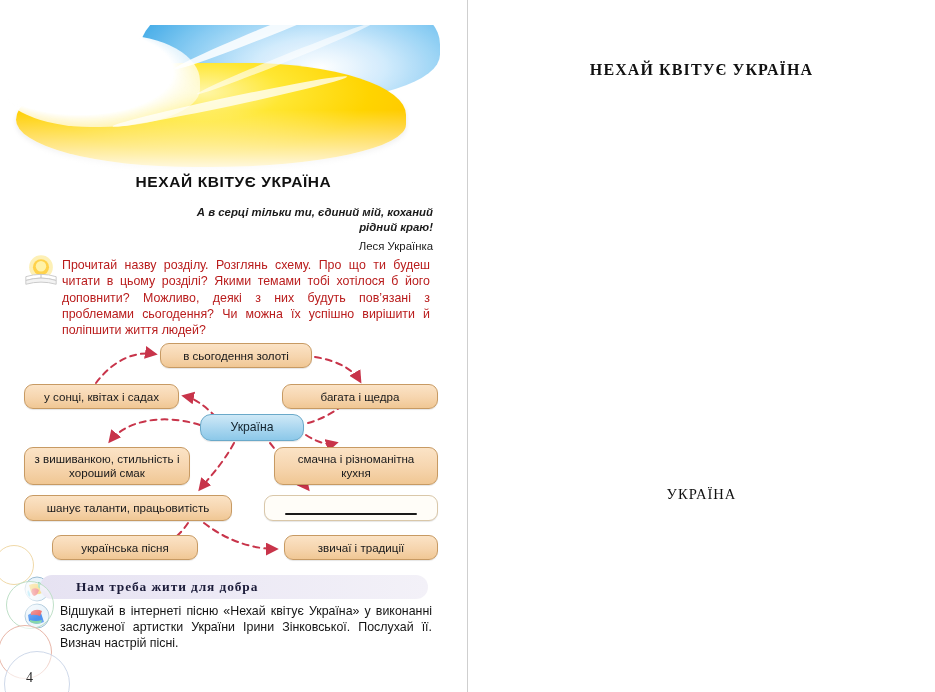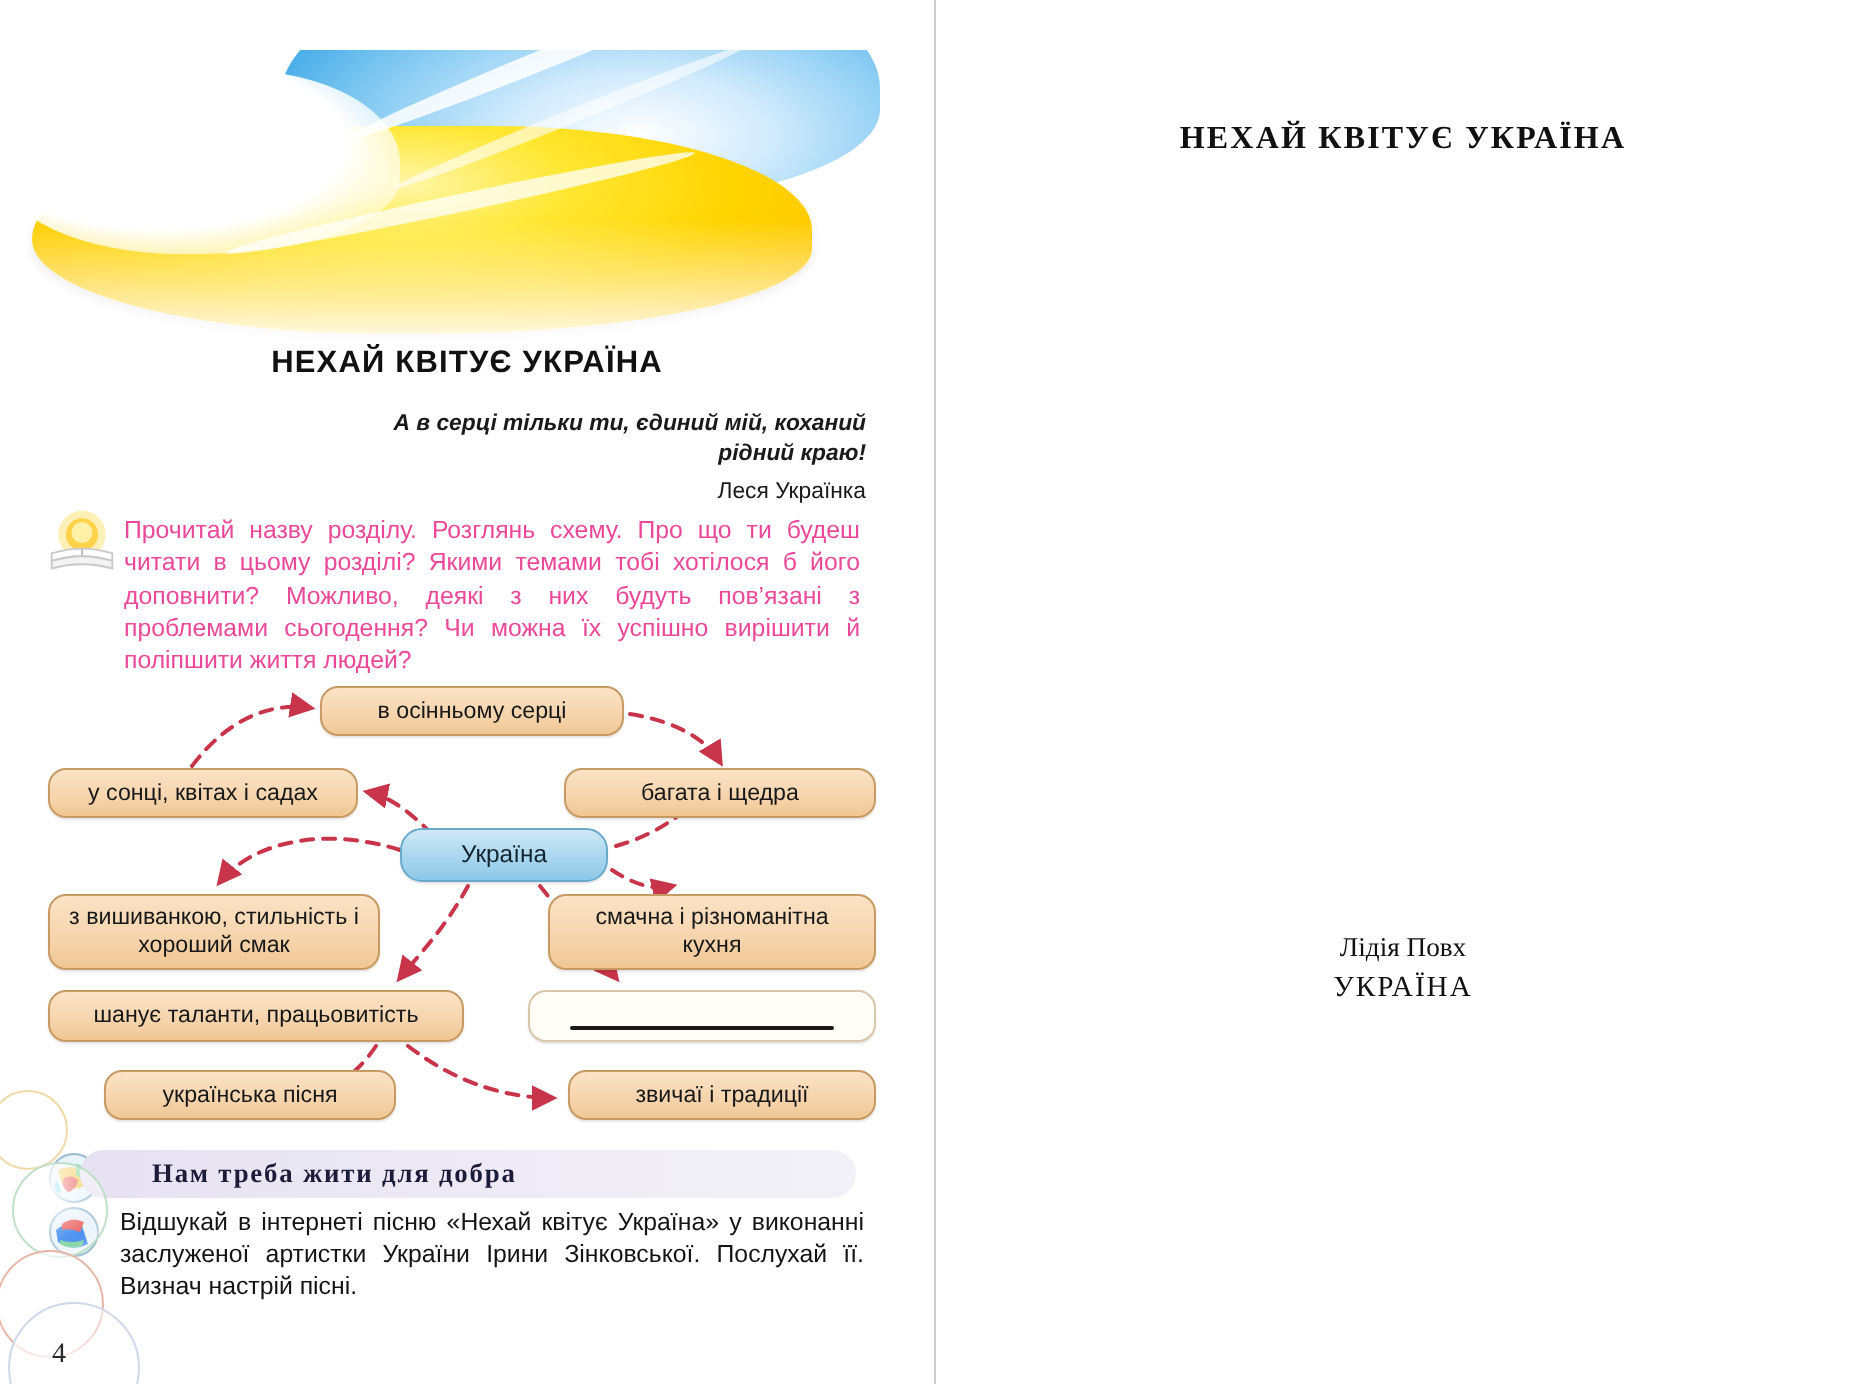--- a/index.html
+++ b/index.html
@@ -71,21 +71,21 @@
 
   
   .icon{position:absolute;display:block;}
   .ic-sunbook{left:22px;top:228px;width:38px;height:36px;}
   .ic-globe-l{left:24px;top:551px;width:26px;height:26px;}
   .ic-net-l{left:24px;top:578px;width:26px;height:26px;}
 
   
   .para-intro{
     position:absolute;left:62px;top:232px;width:368px;
-    font-size:12.4px;line-height:1.31;color:#ec4899;text-align:justify;
+    font-size:12.4px;line-height:1.31;color:#b91c1c;text-align:justify;
   }
 
   
   .scheme{position:absolute;left:18px;top:318px;width:432px;height:226px;}
   .scheme svg{position:absolute;left:0;top:0;width:432px;height:226px;}
   .node{
     position:absolute;box-sizing:border-box;
     background:linear-gradient(to bottom,#fbe3c6 0%,#f6d5ae 55%,#f0c794 100%);
     border:1.2px solid #c79a63;border-radius:9px;
     font-size:11.6px;line-height:1.18;color:#17181a;
@@ -226,21 +226,21 @@
           <path d="M216 100 C204 122 190 136 182 146"></path>
 
           <path d="M252 100 C268 120 282 136 290 146"></path>
 
           <path d="M170 180 C158 198 142 206 124 207"></path>
 
           <path d="M186 180 C212 200 238 206 258 206"></path>
         </g>
       </svg>
 
-      <div class="node n-osin">в осінньому серці</div>
+      <div class="node n-osin">в сьогодення золоті</div>
       <div class="node n-bagata">багата і щедра</div>
       <div class="node n-sonci">у сонці, квітах і садах</div>
 
       <div class="node node-center n-center">Україна</div>
 
       <div class="node n-smach">смачна і різноманітна кухня</div>
       <div class="node n-vysh">з вишиванкою, стильність і хороший смак</div>
 
       <div class="node n-shanue">шанує таланти, працьовитість</div>
       <div class="node node-blank n-blank">
@@ -277,17 +277,16 @@
     <div class="pagenum pn-left">4</div>
   </div>
 
   <div class="gutter"></div>
 
   <div class="page page-right">
 
     <div class="song-title">НЕХАЙ КВІТУЄ УКРАЇНА</div>
 
 
-    <div class="poem-author">Лідія Повх</div>
     <div class="poem-title">УКРАЇНА</div>
 
   </div>
 </div>
 
 </body></html>

